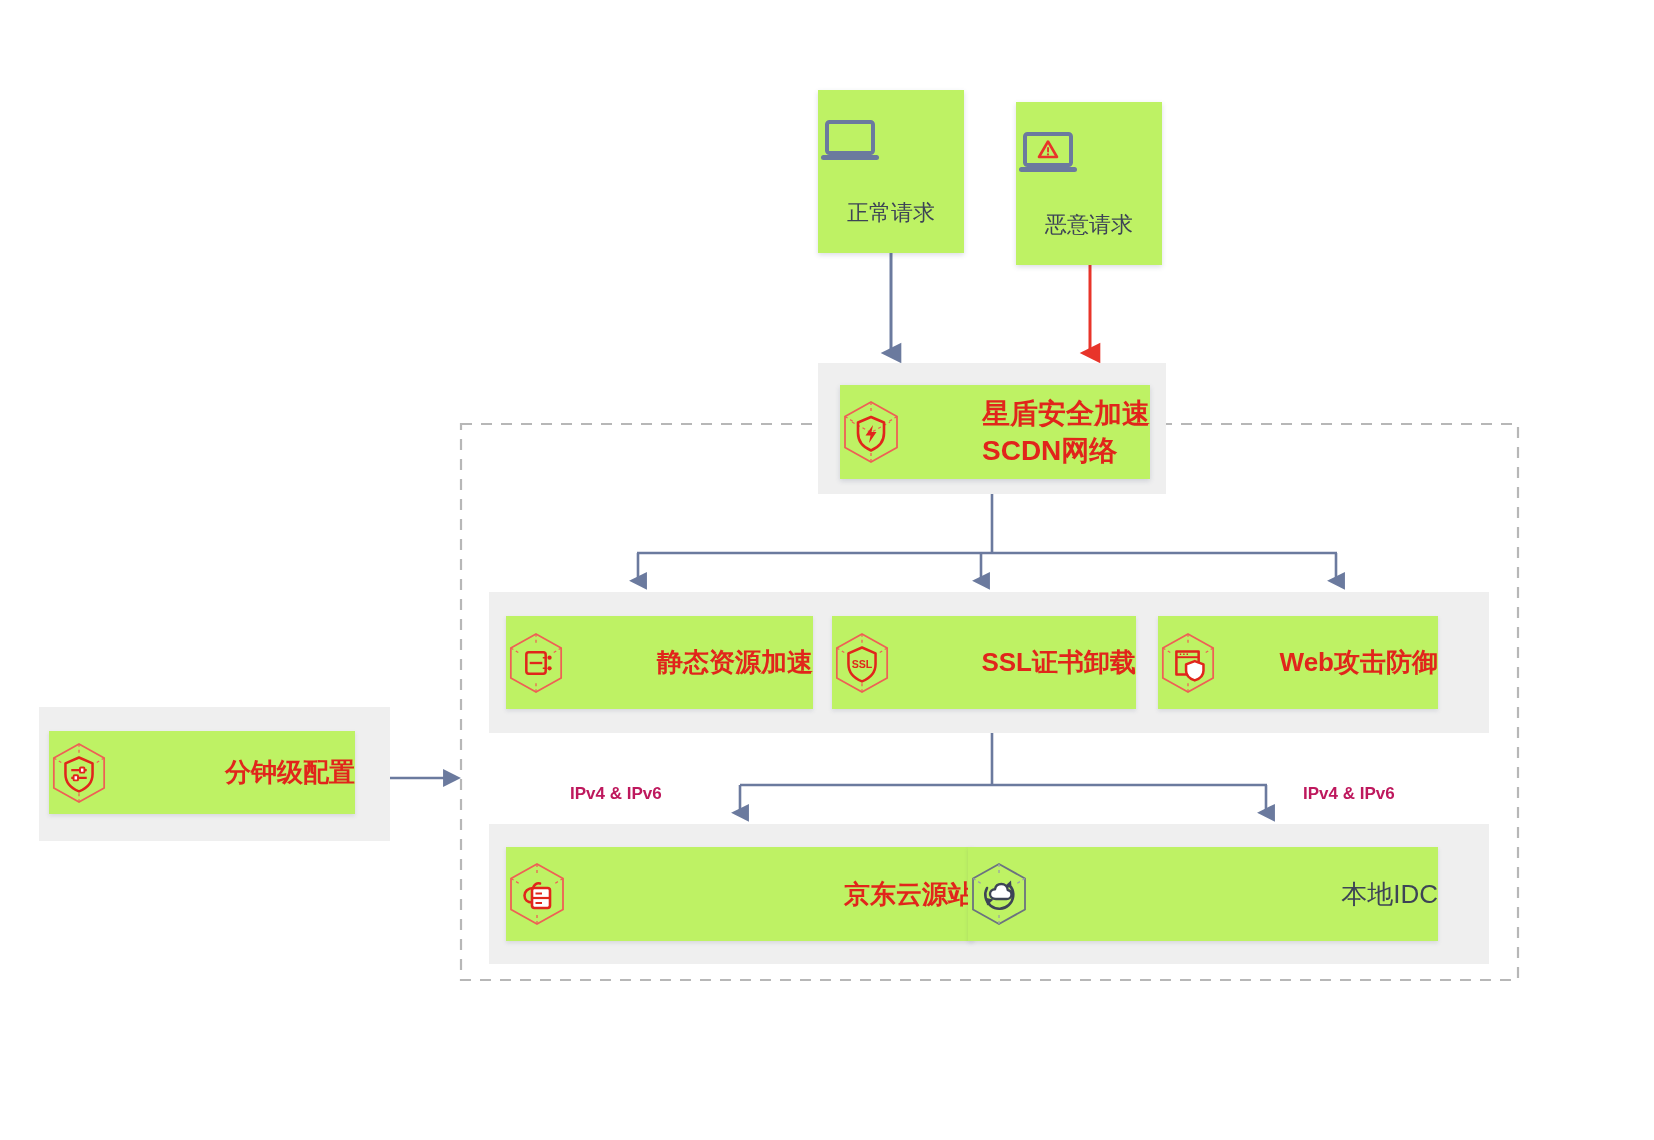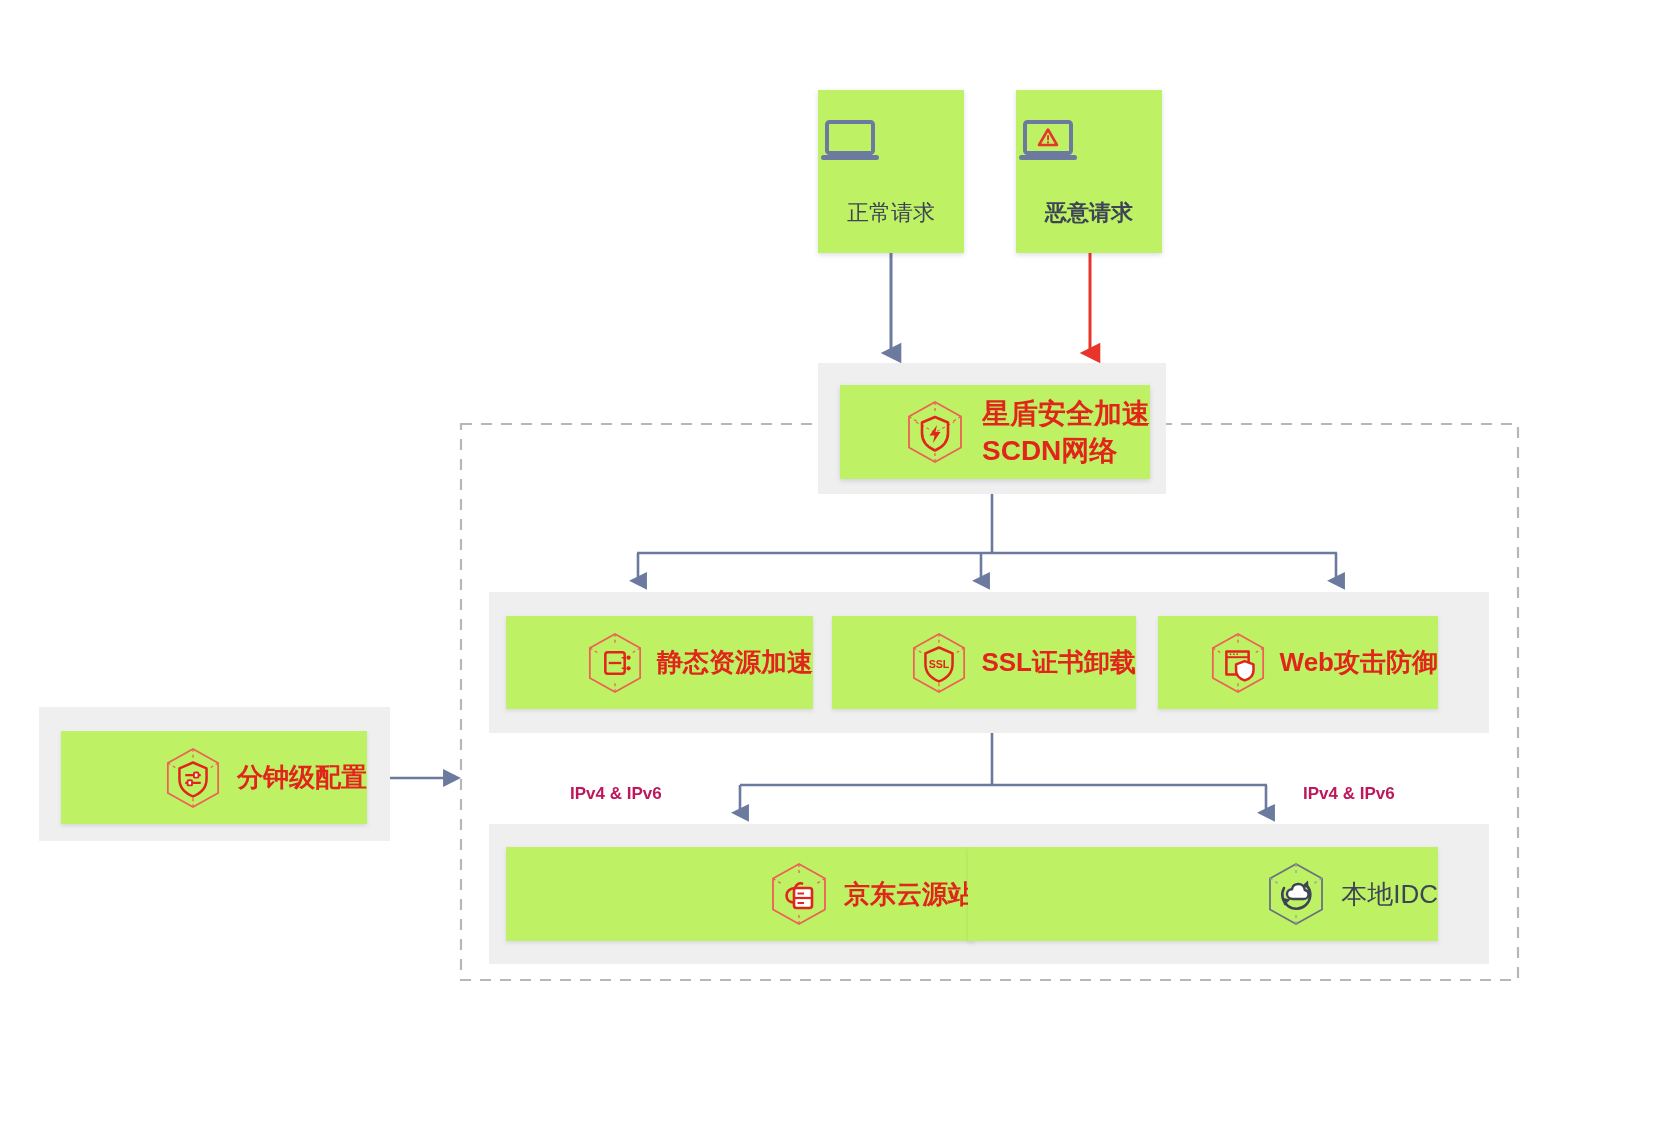--- a/index.html
+++ b/index.html
@@ -10,21 +10,21 @@
   #stage{position:absolute;inset:0;}
 
   
   .band{position:absolute;background:#efefef;}
   .card{
     position:absolute;background:#bef264;
     box-shadow:0 2px 5px rgba(60,70,110,.18);
   }
   .card.flat{box-shadow:0 2px 4px rgba(60,70,110,.13);}
 
-  .row{display:flex;align-items:center;justify-content:flex-end;height:100%;}
+  .row{display:flex;align-items:center;justify-content:space-between;height:100%;}
   .row .ico{flex:0 0 auto;display:flex;align-items:center;justify-content:center;}
   .row .lbl{flex:0 0 auto;white-space:nowrap;}
 
   
   .t-red{color:#e1251b;font-weight:700;}
   .t-dark{color:#3d4456;}
   .sz-28{font-size:28px;line-height:37px;}
   .sz-26{font-size:26px;}
 
   .reqlabel{
@@ -77,21 +77,21 @@
   <div class="card" style="left:818px;top:90px;width:146px;height:163px;">
     <span class="ico" style="position:absolute;left:0;right:0;top:26px;">
       <svg width="64" height="52" viewBox="0 0 64 52" xmlns="http://www.w3.org/2000/svg">
         <rect x="9" y="6" width="46" height="31" rx="2.5" fill="none" stroke="#6b7a9e" stroke-width="4"></rect>
         <rect x="3" y="39" width="58" height="5" rx="2.5" fill="#6b7a9e"></rect>
       </svg>
     </span>
     <div class="reqlabel" style="top:108px;">正常请求</div>
   </div>
 
-  <div class="card" style="left:1016px;top:90px;width:146px;height:163px;font-weight:bold;">
+  <div class="card" style="left:1016px;top:102px;width:146px;height:163px;">
     <span class="ico" style="position:absolute;left:0;right:0;top:26px;">
       <svg width="64" height="52" viewBox="0 0 64 52" xmlns="http://www.w3.org/2000/svg">
         <rect x="9" y="6" width="46" height="31" rx="2.5" fill="none" stroke="#6b7a9e" stroke-width="4"></rect>
         <rect x="3" y="39" width="58" height="5" rx="2.5" fill="#6b7a9e"></rect>
         <path d="M32 13.5 L41 29 L23 29 Z" fill="none" stroke="#e8342a" stroke-width="2.6" stroke-linejoin="round"></path>
         <rect x="31.1" y="19" width="1.9" height="5.4" rx=".9" fill="#e8342a"></rect>
         <circle cx="32" cy="26.4" r="1.1" fill="#e8342a"></circle>
       </svg>
     </span>
     <div class="reqlabel" style="top:108px;">恶意请求</div>
@@ -194,21 +194,21 @@
           <path d="M43 19.5 L43.6 27 L36.5 25.5 Z" fill="#3d4456"></path>
           <path d="M19 44.5 L18.4 37 L25.5 38.5 Z" fill="#3d4456"></path>
           <path d="M28 38 C24.5 38 22 35.8 22 33 C22 30.3 24.3 28.2 27 28.2 C27.6 25 30.3 23 33.3 23 C36.8 23 39.5 25.6 39.7 29 C41.9 29.4 43.5 31.2 43.5 33.4 C43.5 36 41.3 38 38.5 38 Z" fill="#ffffff" stroke="#3d4456" stroke-width="2.4" stroke-linejoin="round"></path>
         </svg>
       </span>
       <span class="lbl t-dark sz-26">本地IDC</span>
     </div>
   </div>
 
   <div class="band" style="left:39px;top:707px;width:351px;height:134px;"></div>
-  <div class="card flat" style="left:61px;top:731px;width:306px;height:93px;">
+  <div class="card flat" style="left:49px;top:731px;width:306px;height:83px;">
     <div class="row">
       <span class="ico" style="margin-right:14px;">
         <svg width="60" height="64" viewBox="0 0 62 66" xmlns="http://www.w3.org/2000/svg">
           <path d="M31 3 L57 17.5 V48.5 L31 63 L5 48.5 V17.5 Z" fill="none" stroke="#ef6055" stroke-width="1.8"></path>
           <path d="M31 3 V12 M5 17.5 L14 23 M57 17.5 L48 23 M31 63 V54" stroke="#ef6055" stroke-width="1.3" stroke-dasharray="3 3" fill="none"></path>
           <path d="M31 17 L45 23 V34 C45 43.5 38.5 49 31 52 C23.5 49 17 43.5 17 34 V23 Z" fill="none" stroke="#e1251b" stroke-width="2.6" stroke-linejoin="round"></path>
           <path d="M23 30 H39 M23 38 H39" stroke="#e1251b" stroke-width="2.2"></path>
           <rect x="32" y="27.4" width="4.6" height="5.2" rx="1" fill="#ffffff" stroke="#e1251b" stroke-width="2"></rect>
           <rect x="25.4" y="35.4" width="4.6" height="5.2" rx="1" fill="#ffffff" stroke="#e1251b" stroke-width="2"></rect>
         </svg>

